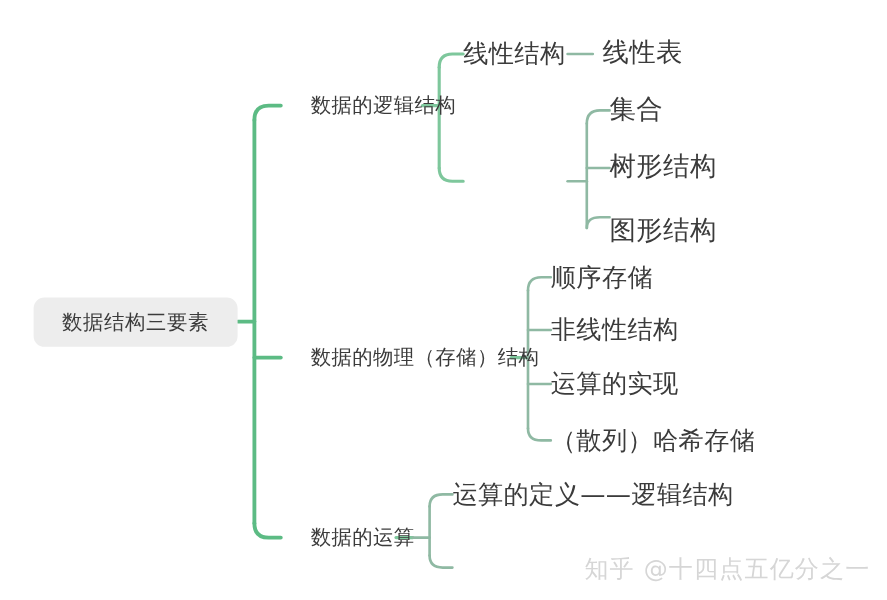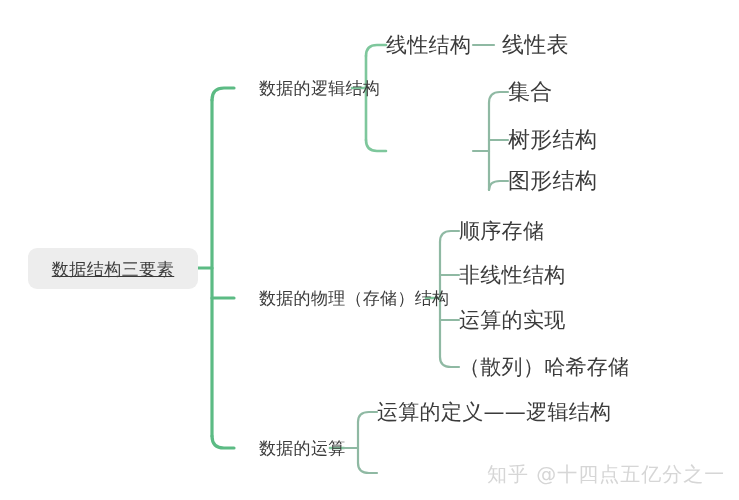--- a/index.html
+++ b/index.html
@@ -44,21 +44,20 @@
     position: absolute;
     background: #ededed;
     border-radius: 9px;
     color: #3b3b3b;
     font-size: 17px;
     line-height: 20px;
     display: flex;
     align-items: center;
     justify-content: center;
     letter-spacing: 0.5px;
-    text-decoration: underline;
   }
   .watermark {
     position: absolute;
     color: #d6d6d6;
     font-size: 20px;
     letter-spacing: 1px;
     white-space: nowrap;
     user-select: none;
   }
 </style>
@@ -132,21 +131,21 @@
   </div>
 
   <div class="node lvl3" style="left:508px; top:82px;text-align:right;">
     <span>集合</span>
   </div>
 
   <div class="node lvl3" style="left:508px; top:130px;">
     <span>树形结构</span>
   </div>
 
-  <div class="node lvl3" style="left:508px; top:171px;">
+  <div class="node lvl3" style="left:508px; top:183px;">
     <span>图形结构</span>
   </div>
 
   <div class="node lvl2" style="left:459px; top:221px;">
     <span>顺序存储</span>
   </div>
 
   <div class="node lvl2" style="left:459px; top:265px;">
     <span>非线性结构</span>
   </div>

